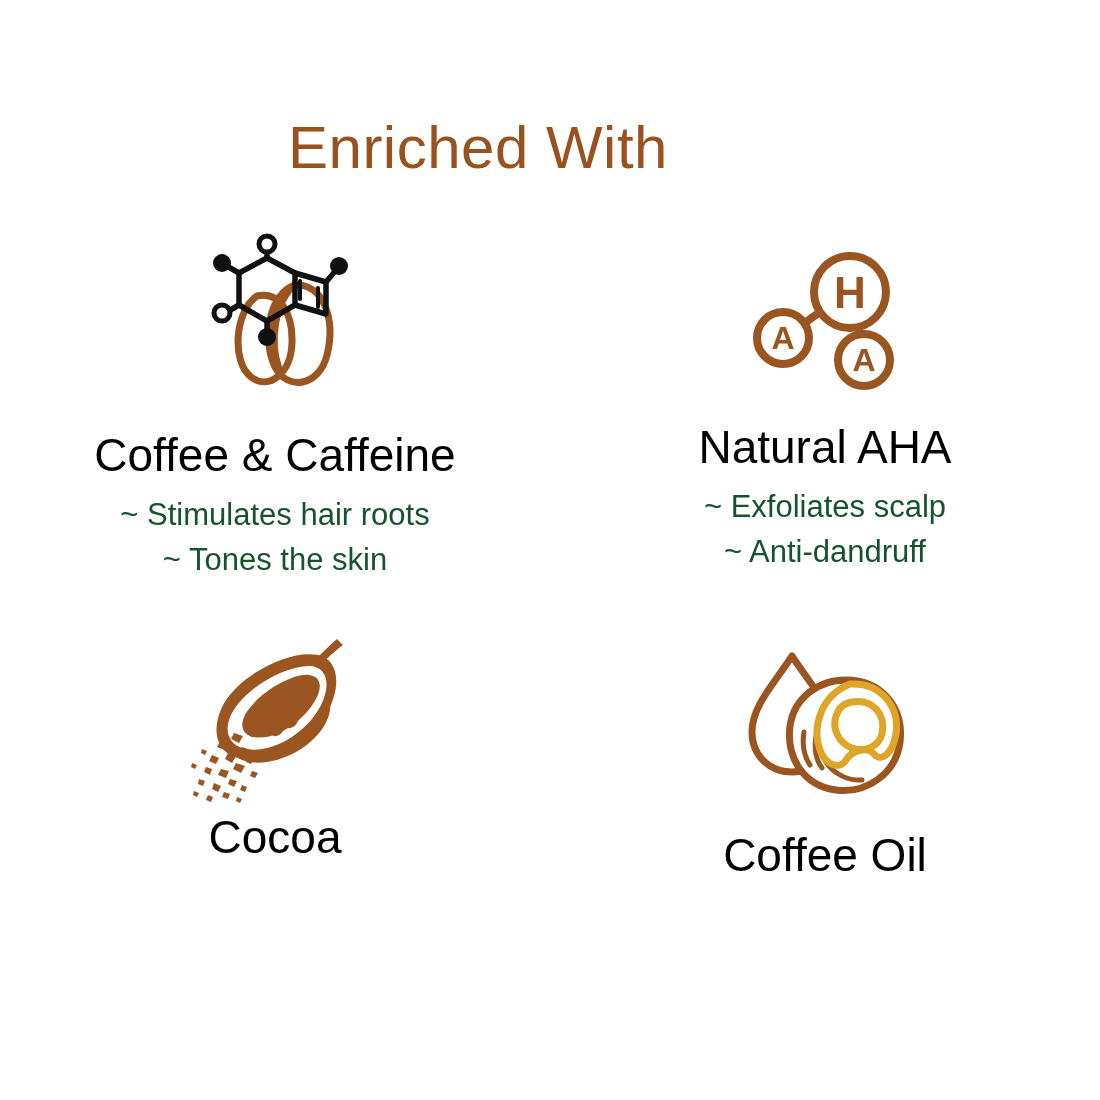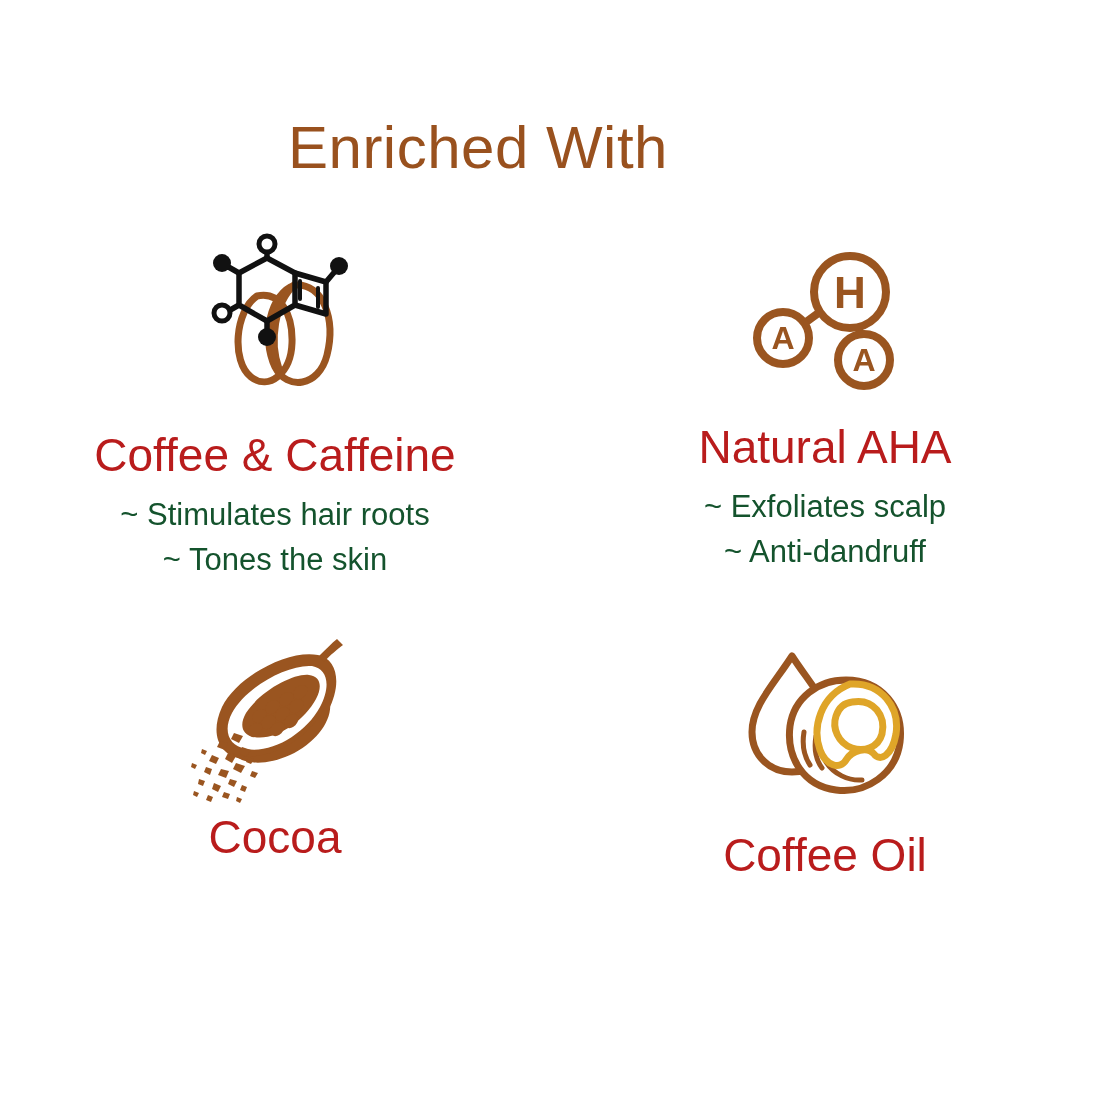--- a/index.html
+++ b/index.html
@@ -61,21 +61,21 @@
     height: 155px;
     display: flex;
     align-items: center;
     justify-content: center;
   }
 
   .ingredient-name {
     font-family: "Liberation Sans", sans-serif;
     font-size: 46px;
     font-weight: 400;
-    color: #b91c1c;
+    color: #000000;
     letter-spacing: 0px;
     line-height: 1.05;
     text-align: left;
     white-space: nowrap;
   }
 
   .benefits {
     margin-top: 14px;
     text-align: center;
   }

